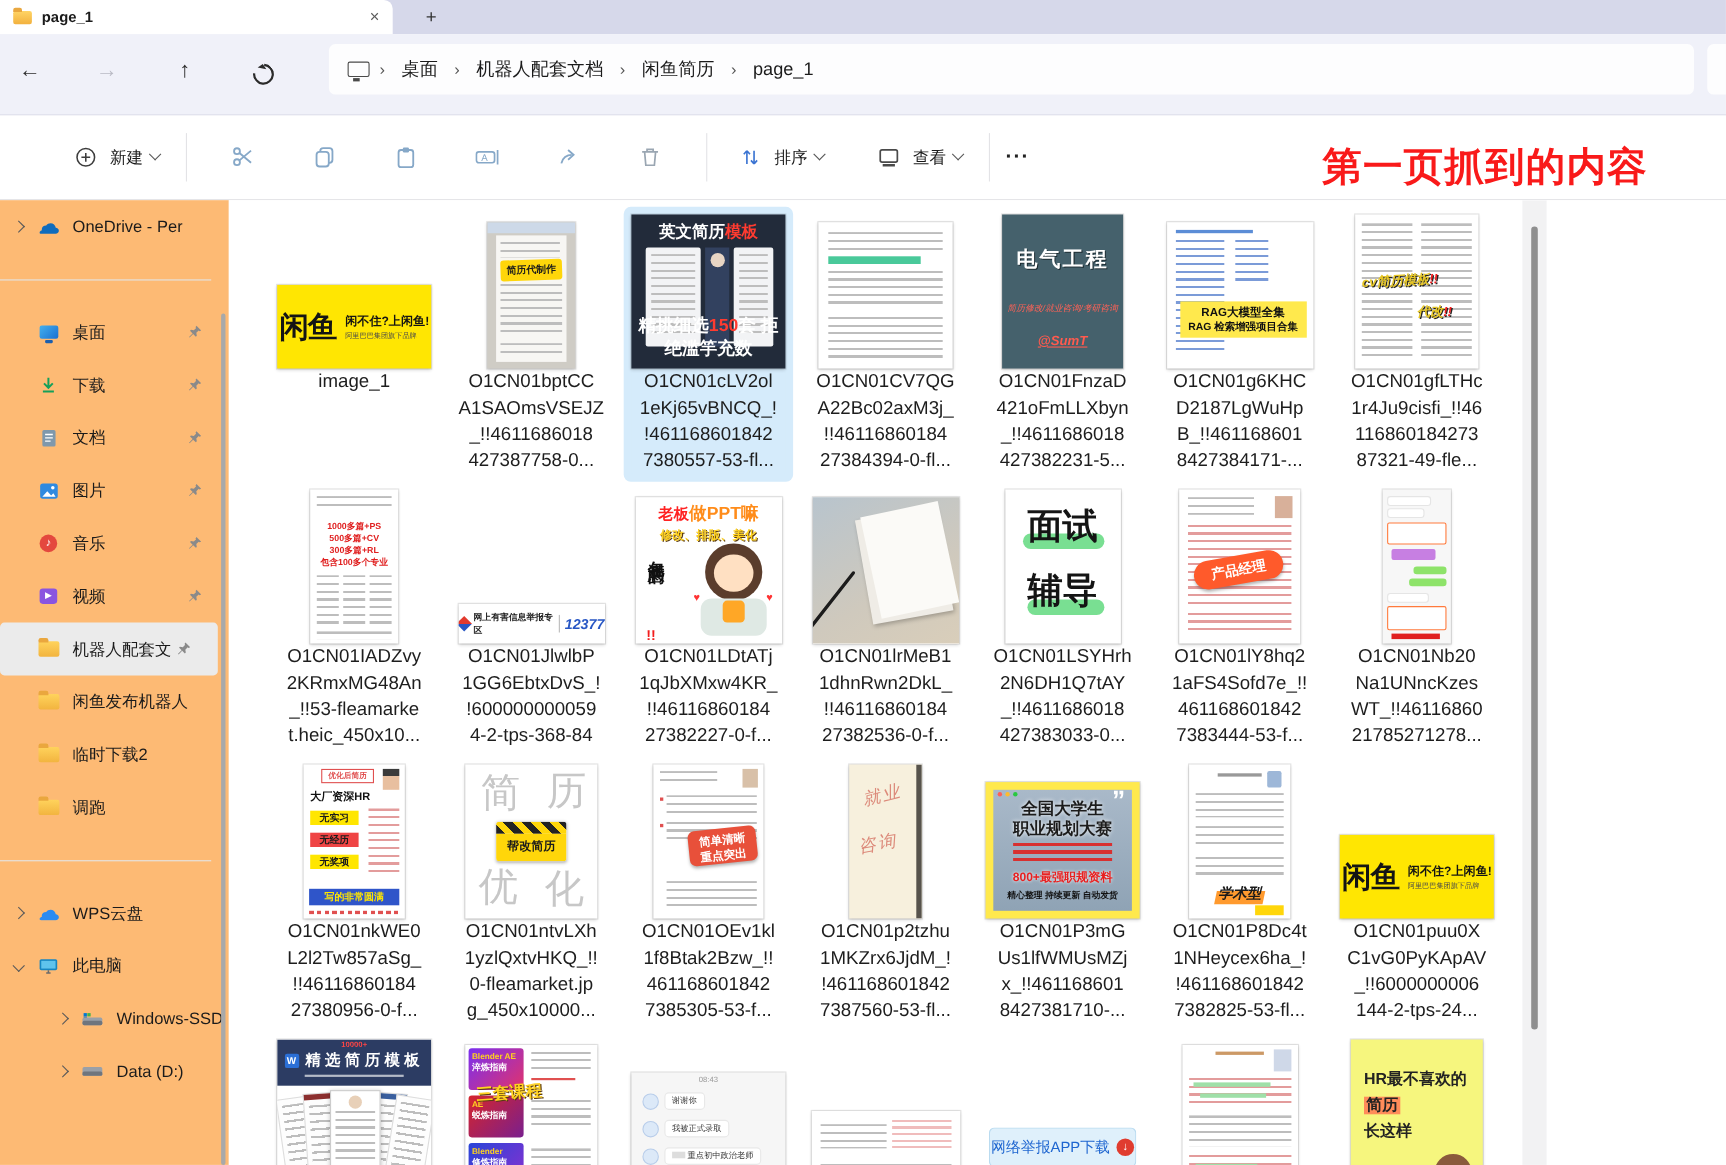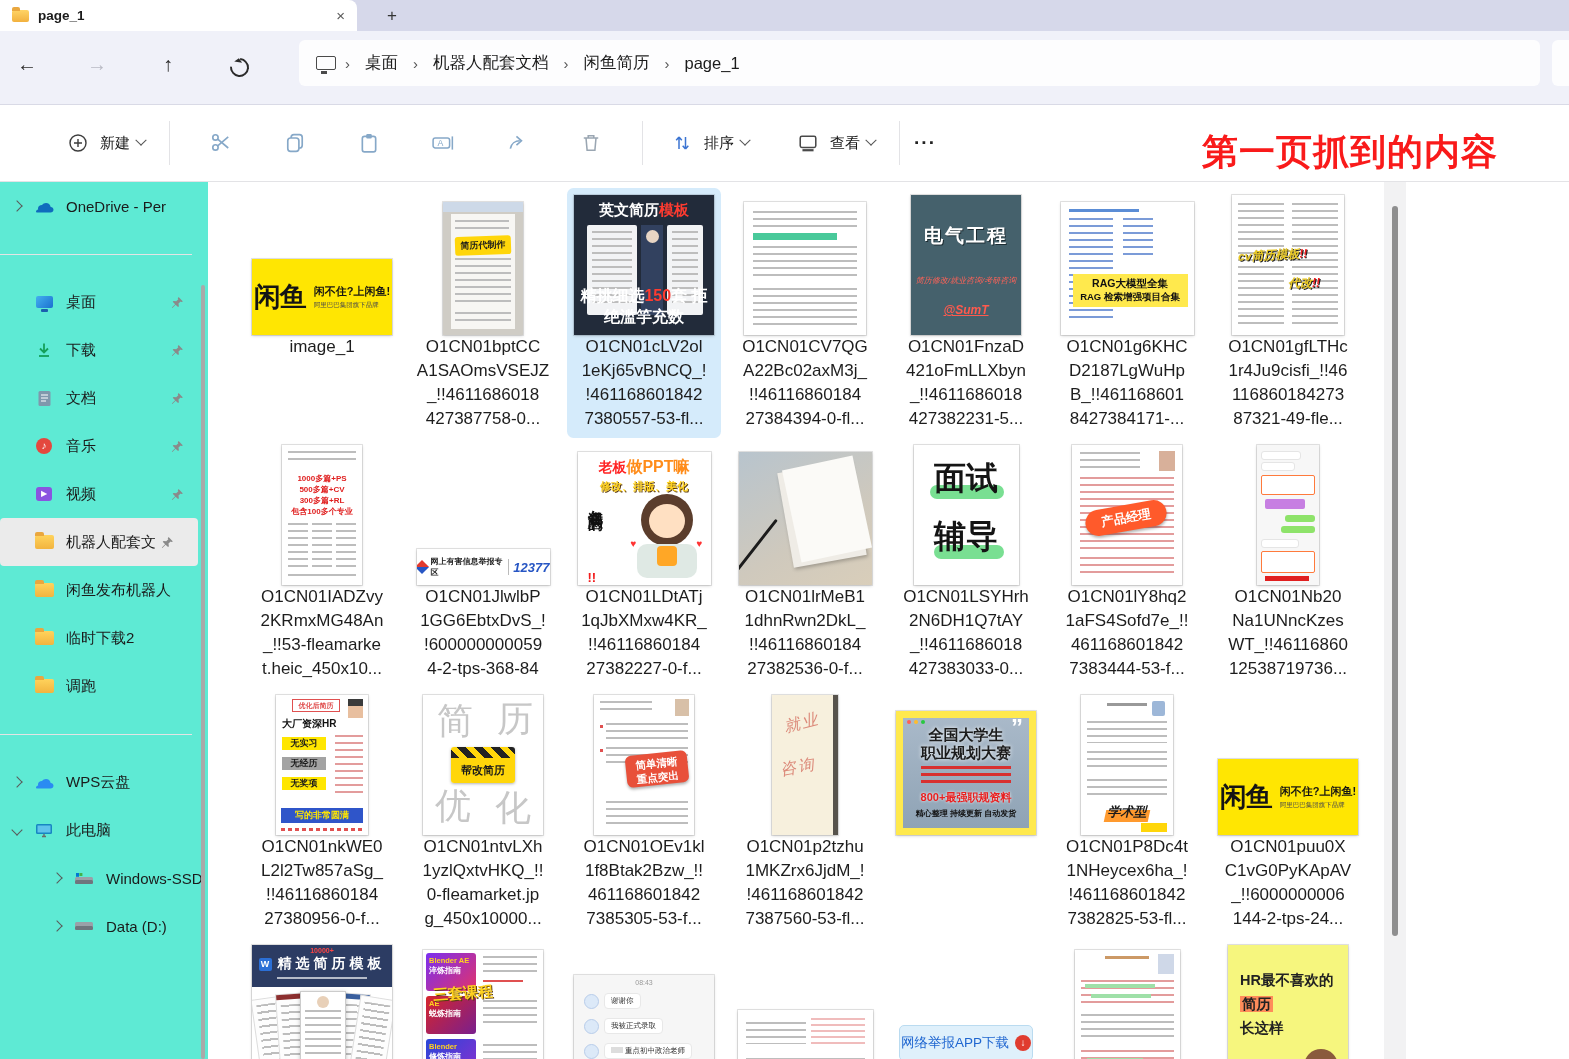--- a/index.html
+++ b/index.html
@@ -29,21 +29,21 @@
   .search-stub{position:absolute;right:0;top:9px;width:17px;height:46px;background:#fdfdfe;border-radius:6px 0 0 6px;}
   
   .toolbar{position:absolute;left:0;top:105px;width:100%;height:77px;background:#fff;border-bottom:1px solid #e3e3e6;
            box-sizing:border-box;display:flex;align-items:center;padding-left:45px;}
   .tbtn{display:flex;align-items:center;gap:7px;font-size:15px;color:#191919;padding:8px 10px;border-radius:4px;}
   .tico{width:30px;height:26px;display:flex;align-items:center;justify-content:center;}
   .tb-sep{width:1px;height:44px;background:#e3e3e6;margin:0 14px;}
   .chevdn{width:7px;height:7px;border-right:1.4px solid #555;border-bottom:1.4px solid #555;transform:rotate(45deg) translate(-2px,-2px);}
   .annotation{position:absolute;left:1202px;top:128px;font-size:36px;font-weight:bold;color:#f91a1a;letter-spacing:1px;z-index:50;}
   
-  .sidebar{position:absolute;left:0;top:182px;width:208px;bottom:0;background:#5eead4;overflow:hidden;}
+  .sidebar{position:absolute;left:0;top:182px;width:208px;bottom:0;background:#fdba74;overflow:hidden;}
   .side-item{height:48px;display:flex;align-items:center;position:relative;font-size:15px;color:#1b1b1b;}
   .side-item.sel{background:#ebebeb;border-radius:4px;width:198px;}
   .side-item .lbl{margin-left:12px;white-space:nowrap;overflow:hidden;max-width:116px;}
   .chevslot{width:34px;flex:none;display:flex;justify-content:center;}
   .chev-r{width:7px;height:7px;border-right:1.4px solid #5a5a5a;border-top:1.4px solid #5a5a5a;transform:rotate(45deg);}
   .chev-d{width:7px;height:7px;border-right:1.4px solid #5a5a5a;border-bottom:1.4px solid #5a5a5a;transform:rotate(45deg);}
   .iconslot{width:20px;flex:none;display:flex;justify-content:center;align-items:center;}
   .pin{position:absolute;right:24px;top:17px;}
   .side-divider{height:48px;display:flex;align-items:center;}
   .side-divider div{height:1px;background:#e4e4e4;width:192px;}
@@ -230,20 +230,34 @@
           </svg>
       </span>
       <span class="lbl">文档</span>
       <span class="pin"><svg width="13" height="13" viewBox="0 0 24 24" fill="#8a8a8a">
             <path d="M14 2l8 8-3 1.2-1.2-1.2-4 4 .8 4.8-1.6 1.6L8.5 16l-6 6-.9-.9 6-6-4.4-4.5L4.8 9l4.8.8 4-4-1.2-1.2z"></path>
           </svg></span>
     </div>
     <div class="side-item">
       <span class="chevslot"></span>
       <span class="iconslot">
+        <svg width="17" height="15" viewBox="0 0 17 15">
+            <rect x="0.5" y="0.5" width="16" height="14" rx="2.5" fill="#2f8ae0"></rect>
+            <path d="M2.5 12.5l4.5-5 3.5 4 2-2.2 2 3.2z" fill="#fff"></path>
+            <circle cx="12" cy="4.5" r="1.6" fill="#fff"></circle>
+          </svg>
+      </span>
+      <span class="lbl">图片</span>
+      <span class="pin"><svg width="13" height="13" viewBox="0 0 24 24" fill="#8a8a8a">
+            <path d="M14 2l8 8-3 1.2-1.2-1.2-4 4 .8 4.8-1.6 1.6L8.5 16l-6 6-.9-.9 6-6-4.4-4.5L4.8 9l4.8.8 4-4-1.2-1.2z"></path>
+          </svg></span>
+    </div>
+    <div class="side-item">
+      <span class="chevslot"></span>
+      <span class="iconslot">
           <span class="ic-music">♪</span>
         </span>
       <span class="lbl">音乐</span>
       <span class="pin"><svg width="13" height="13" viewBox="0 0 24 24" fill="#8a8a8a">
             <path d="M14 2l8 8-3 1.2-1.2-1.2-4 4 .8 4.8-1.6 1.6L8.5 16l-6 6-.9-.9 6-6-4.4-4.5L4.8 9l4.8.8 4-4-1.2-1.2z"></path>
           </svg></span>
     </div>
     <div class="side-item">
       <span class="chevslot"></span>
       <span class="iconslot">
@@ -603,33 +617,33 @@
           <div class="abs" style="right:4px;top:81px;width:34px;height:7px;background:#8ee36a;border-radius:3px"></div>
           <div class="abs" style="left:4px;top:94px;width:36px;height:7px;background:#fff;border:1px solid #e5e5e5;border-radius:3px"></div>
           <div class="abs" style="left:4px;top:106px;right:4px;height:20px;border:1px solid #ff7a3c;border-radius:2px;background:#fff"></div>
           <div class="abs" style="left:8px;bottom:4px;width:44px;height:5px;background:#e02020"></div>
         </div>
           </div>
         <div class="fname">
             <div>O1CN01Nb20</div>
             <div>Na1UNncKzes</div>
             <div>WT_!!46116860</div>
-            <div>12538719736...</div>
+            <div>21785271278...</div>
           </div>
       </div>
 
       <div class="cell">
         <div class="thumb">
             <div class="timg doc" style="width:92px;height:140px">
           <div class="abs" style="left:16px;top:4px;width:46px;height:11px;border:1px solid #e05050;color:#e05050;font-size:7px;font-weight:bold;text-align:center;line-height:11px">优化后简历</div>
           <div class="abs" style="right:5px;top:4px;width:15px;height:19px;background:linear-gradient(#3b3b3b 35%,#e8bf9f 35%)"></div>
           <div class="abs" style="left:6px;top:22px;font-weight:bold;font-size:10px;color:#111">大厂资深HR</div>
           <div class="abs rlines" style="right:5px;top:40px;width:28px;height:62px"></div>
           <div class="abs" style="left:6px;top:42px;width:44px;height:13px;background:#ffe600;font-weight:bold;font-size:9px;text-align:center;line-height:13px">无实习</div>
-          <div class="abs" style="left:6px;top:62px;width:44px;height:13px;background:#a3a3a3;font-weight:bold;font-size:9px;text-align:center;line-height:13px">无经历</div>
+          <div class="abs" style="left:6px;top:62px;width:44px;height:13px;background:#ef4444;font-weight:bold;font-size:9px;text-align:center;line-height:13px">无经历</div>
           <div class="abs" style="left:6px;top:82px;width:44px;height:13px;background:#ffe600;font-weight:bold;font-size:9px;text-align:center;line-height:13px">无奖项</div>
           <div class="abs" style="left:5px;right:5px;bottom:12px;height:15px;background:#2f55c9;color:#ffe600;font-weight:bold;font-size:9px;text-align:center;line-height:15px">写的非常圆满</div>
           <div class="abs" style="left:5px;right:5px;bottom:4px;height:3px;background:repeating-linear-gradient(90deg,#e05050 0 4px,transparent 4px 7px)"></div>
         </div>
           </div>
         <div class="fname">
             <div>O1CN01nkWE0</div>
             <div>L2l2Tw857aSg_</div>
             <div>!!46116860184</div>
             <div>27380956-0-f...</div>
@@ -705,20 +719,26 @@
             <span class="abs" style="left:11px;top:2px;width:4px;height:4px;border-radius:50%;background:#febc2e"></span>
             <span class="abs" style="left:18px;top:2px;width:4px;height:4px;border-radius:50%;background:#28c840"></span>
             <span class="abs" style="right:6px;top:-4px;color:#fff;font-size:24px;font-weight:bold">”</span>
             <div class="abs" style="top:8px;width:100%;text-align:center;font-weight:bold;font-size:15px;color:#1c1c1c;text-shadow:0 0 4px #fff">全国大学生</div>
             <div class="abs" style="top:26px;width:100%;text-align:center;font-weight:bold;font-size:15px;color:#1c1c1c;text-shadow:0 0 4px #fff">职业规划大赛</div>
             <div class="abs" style="top:48px;left:18px;right:18px;height:20px;background-image:repeating-linear-gradient(to bottom,#d83030 0 3px,transparent 3px 7px)"></div>
             <div class="abs" style="top:72px;width:100%;text-align:center;font-weight:bold;font-size:11px;color:#e82020;text-shadow:0 0 3px #fff">800+最强职规资料</div>
             <div class="abs" style="top:90px;width:100%;text-align:center;font-weight:bold;font-size:8px;color:#111">精心整理 持续更新 自动发货</div>
           </div>
         </div>
+          </div>
+        <div class="fname">
+            <div>O1CN01P3mG</div>
+            <div>Us1lfWMUsMZj</div>
+            <div>x_!!461168601</div>
+            <div>8427381710-...</div>
           </div>
       </div>
 
       <div class="cell">
         <div class="thumb">
             <div class="timg doc" style="width:92px;height:140px">
           <div class="abs" style="left:26px;top:8px;width:40px;height:3px;background:#999"></div>
           <div class="abs" style="right:8px;top:6px;width:13px;height:15px;background:#9db7d8;border-radius:2px"></div>
           <div class="abs glines" style="left:6px;top:26px;right:6px;height:22px"></div>
           <div class="abs glines" style="left:6px;top:56px;right:6px;height:20px"></div>

